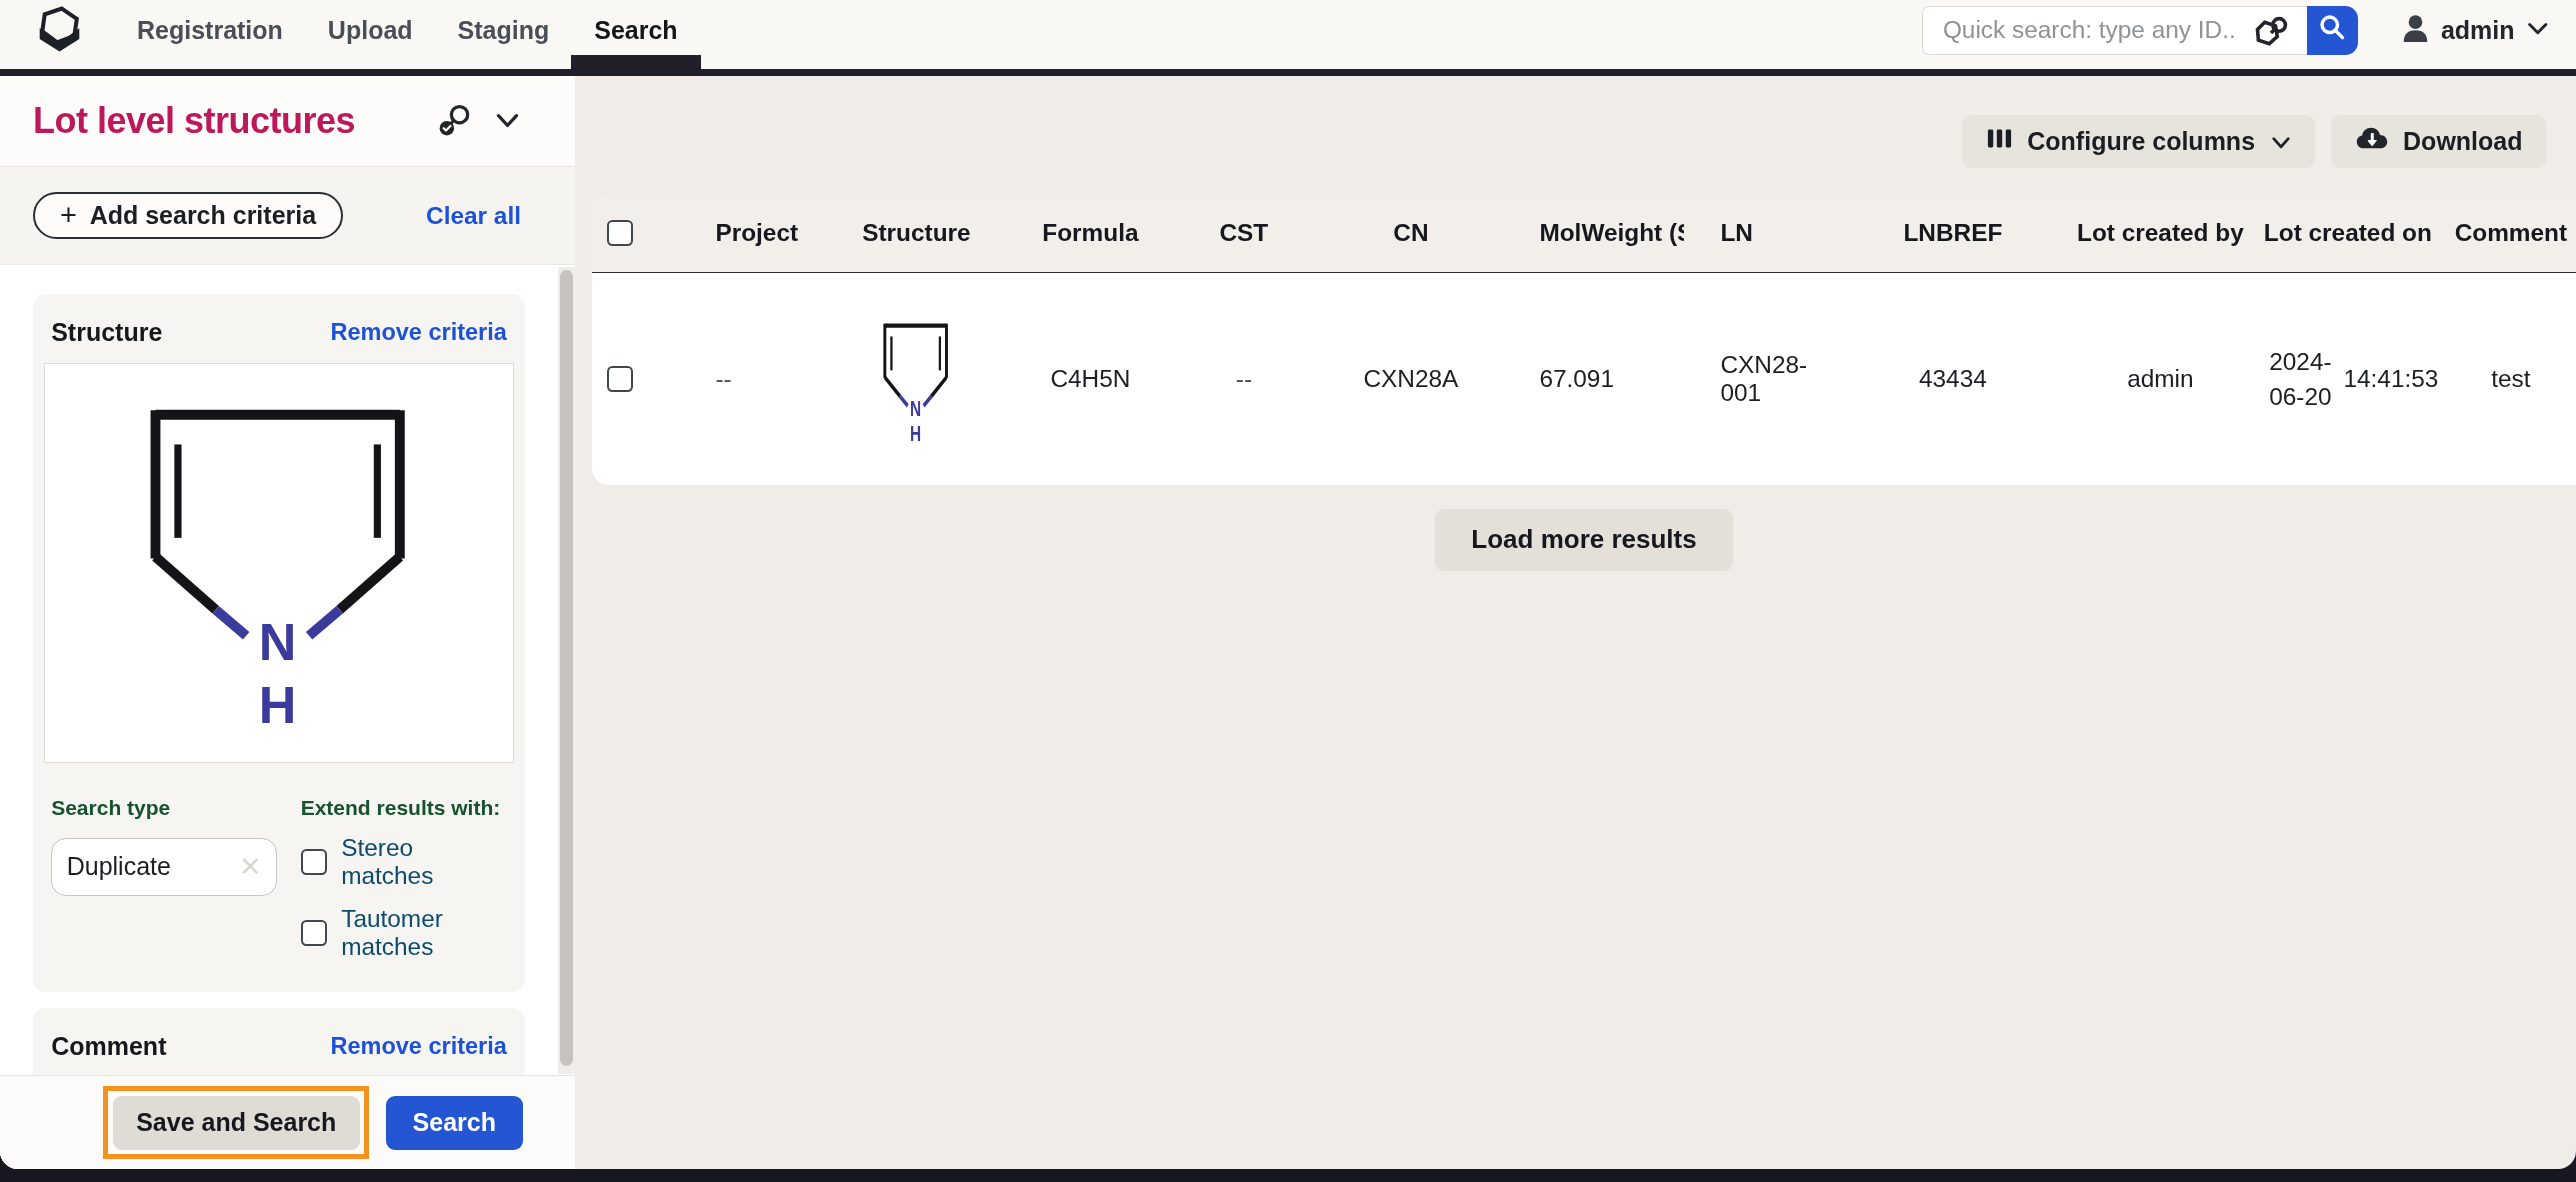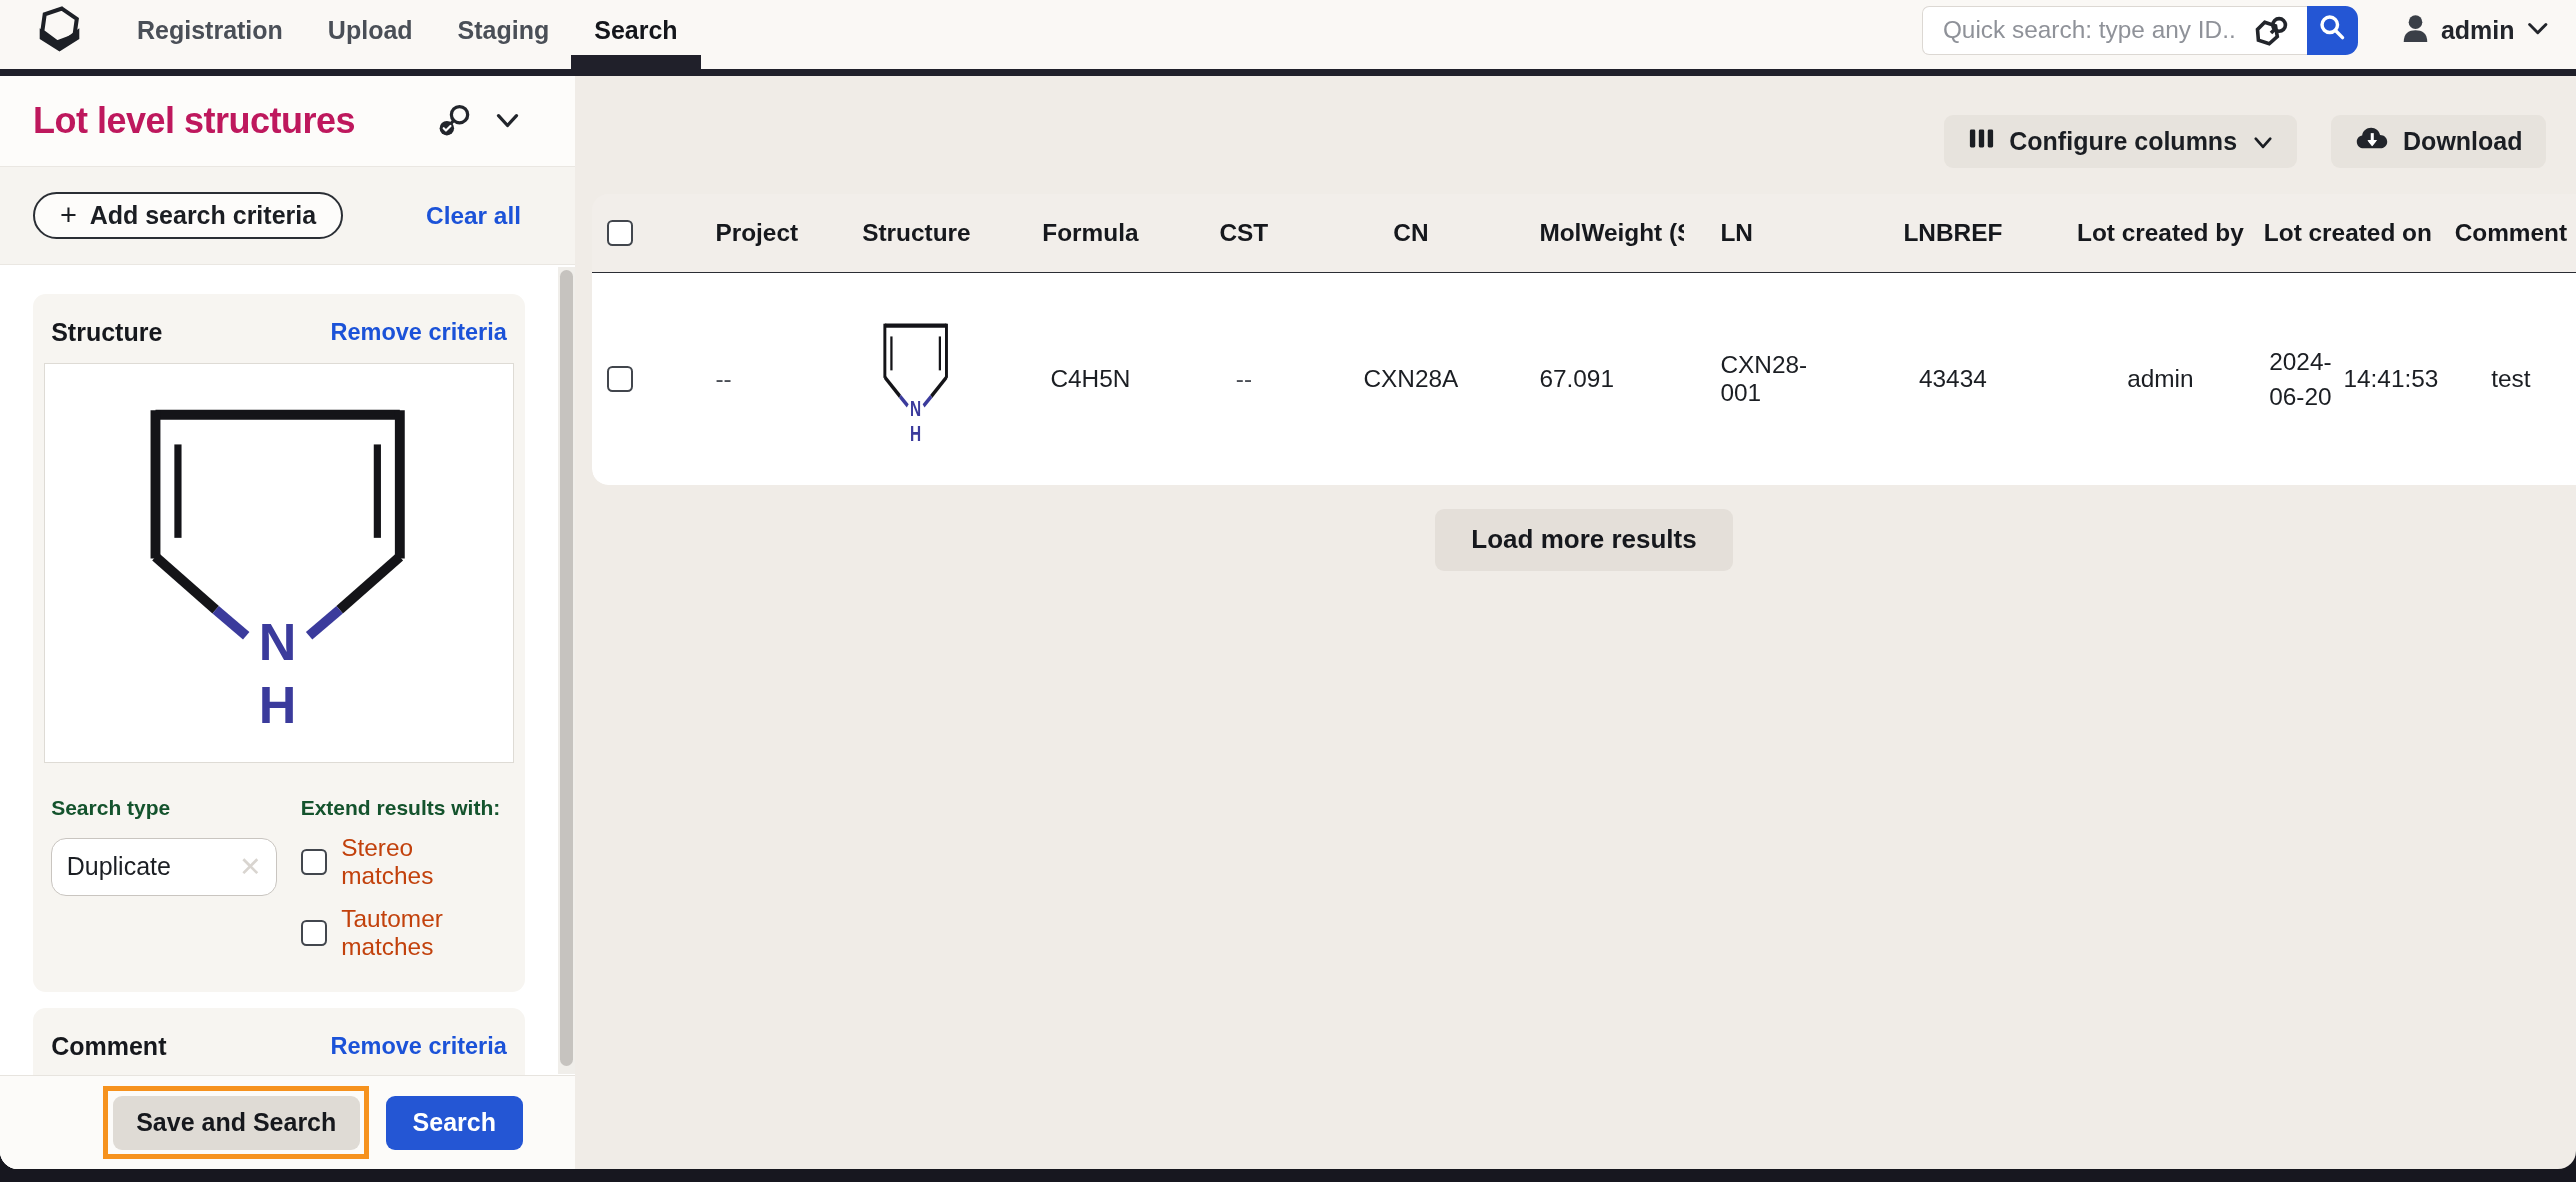--- a/index.html
+++ b/index.html
@@ -62,37 +62,37 @@
   .ctrl-col-left { width:226px; flex:none; }
   .ctrl-col-right { margin-left:23.5px; }
   .ctrl-label { font-size:21px; font-weight:700; color:#14532d; }
   .select-box { margin-top:18px; height:58px; background:#fff; border:1.8px solid #c9c5c0; border-radius:15px;
                 display:flex; align-items:center; justify-content:space-between; padding:0 14.5px;
                 font-size:25px; color:#1b1e23; cursor:pointer; }
   .clear-x { color:#d9d5d0; font-size:27px; cursor:pointer; }
   .chk-row { display:flex; align-items:center; gap:14.5px; margin-top:14.5px; cursor:pointer; }
   .checkbox { width:26px; height:26px; background:#fff; border:2.3px solid #42464d; border-radius:5.4px;
               flex:none; cursor:pointer; }
-  .chk-label { font-size:24.4px; color:#c2410c; }
+  .chk-label { font-size:24.4px; color:#0c4a6e; }
   .sb-scrollbar { position:absolute; top:1.8px; bottom:1.8px; right:0; width:17px; background:#f0eeea; }
   .sb-thumb { position:absolute; top:3.6px; bottom:7.2px; left:1.8px; right:1.8px; background:#c6c3bf; border-radius:8.1px; cursor:grab; }
   .sb-footer { height:94px; flex:none; background:#fcfbf9; border-top:1.8px solid #e7e4df;
                display:flex; align-items:center; justify-content:flex-end; gap:16.3px; padding-right:52px; }
   .highlight-wrap { border:5.4px solid #f6921e; padding:4.5px; }
   .btn-save { height:54px; padding:0 23.5px; background:#dfdbd5; border:none; border-radius:9px;
               font-size:25px; font-weight:700; color:#16181d; cursor:pointer;
               font-family:"Liberation Sans", sans-serif; }
   .btn-primary { height:54px; padding:0 27px; background:#2456d4; border:none; border-radius:9px;
               font-size:25px; font-weight:700; color:#fff; cursor:pointer;
               font-family:"Liberation Sans", sans-serif; }
 
   
   .main { flex:1; min-width:0; padding-left:17px; display:flex; flex-direction:column; }
   .toolbar { height:118px; flex:none; display:flex; justify-content:flex-end; align-items:flex-start;
-             gap:34px; padding:39px 30px 0 0; }
+             gap:16px; padding:39px 30px 0 0; }
   .btn-gray { height:53px; display:flex; align-items:center; gap:14.5px; padding:0 23.5px;
               background:#e7e3dd; border:none; border-radius:9px; font-size:25px; font-weight:700;
               color:#1b1e23; cursor:pointer; font-family:"Liberation Sans", sans-serif; }
   .table-card { border-radius:16.3px 0 0 16.3px; overflow:hidden; }
   .t-head { background:#f2eeea; height:79px; display:flex; align-items:center; padding-left:15.4px;
             border-bottom:1.8px solid #2a2d34; }
   .t-row { background:#fff; height:212px; display:flex; align-items:center; padding-left:15.4px;
            border-radius:0 0 0 16.3px; cursor:pointer; }
   .cell { flex:none; display:flex; align-items:center; justify-content:center; font-size:24.4px;
           color:#1b1e23; overflow:hidden; }

